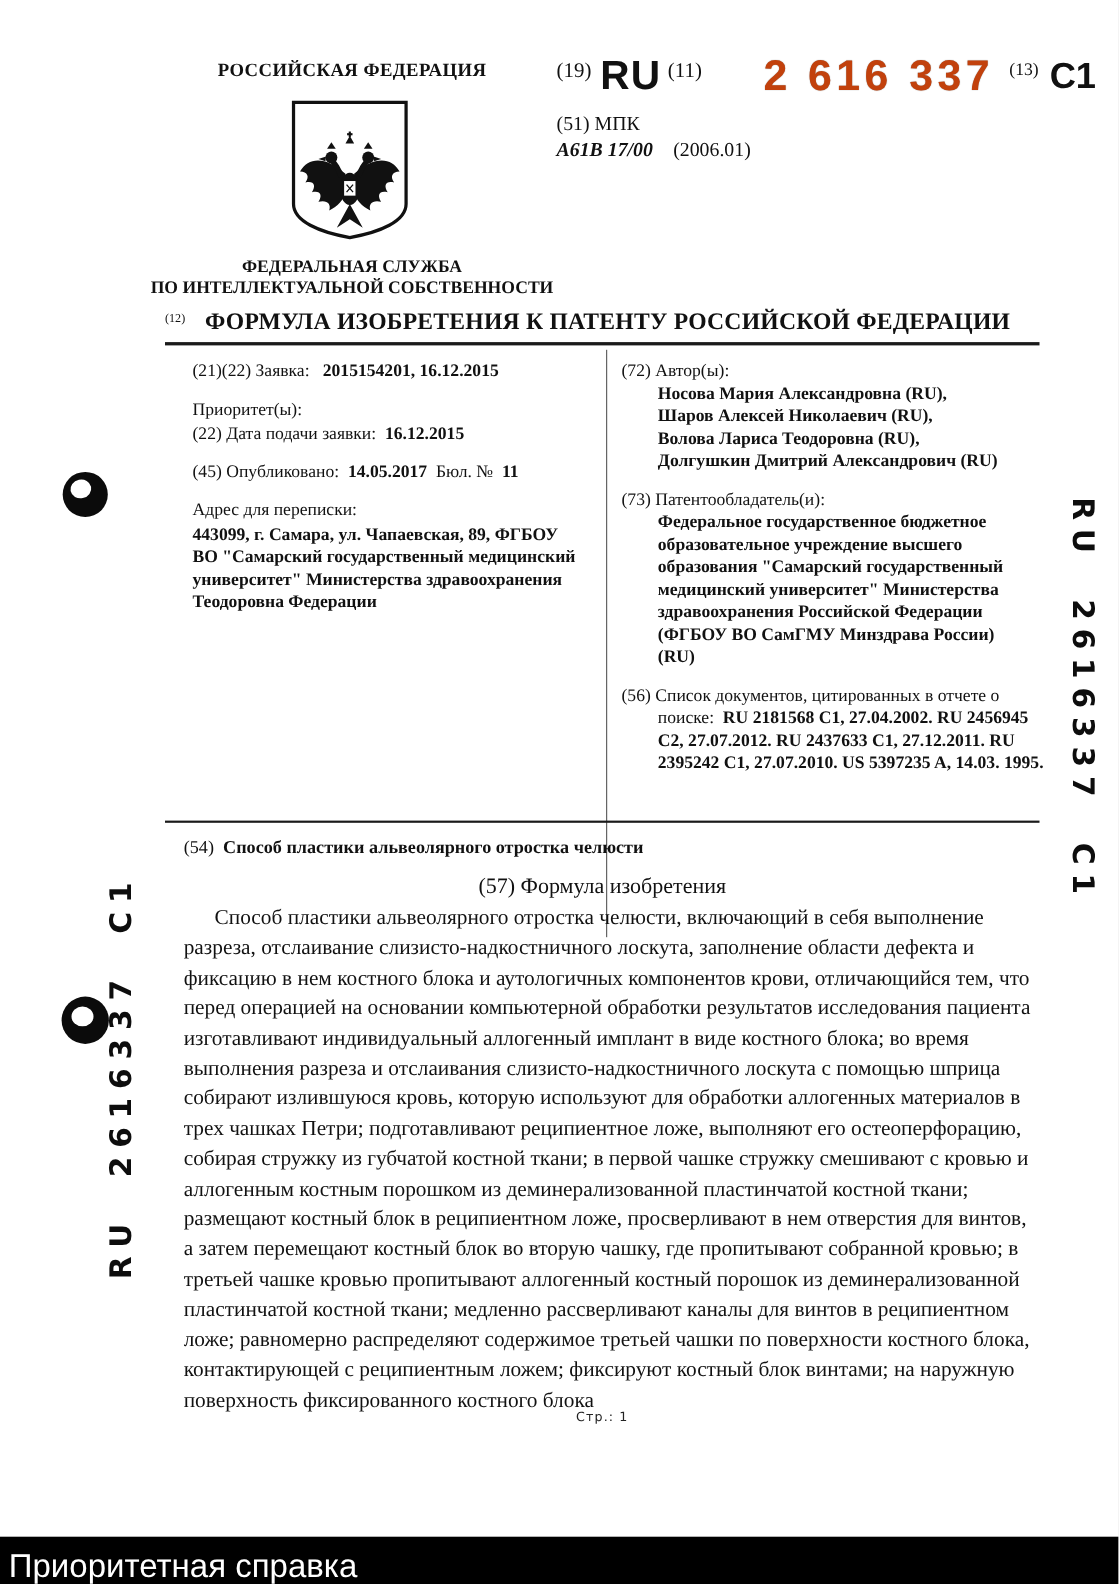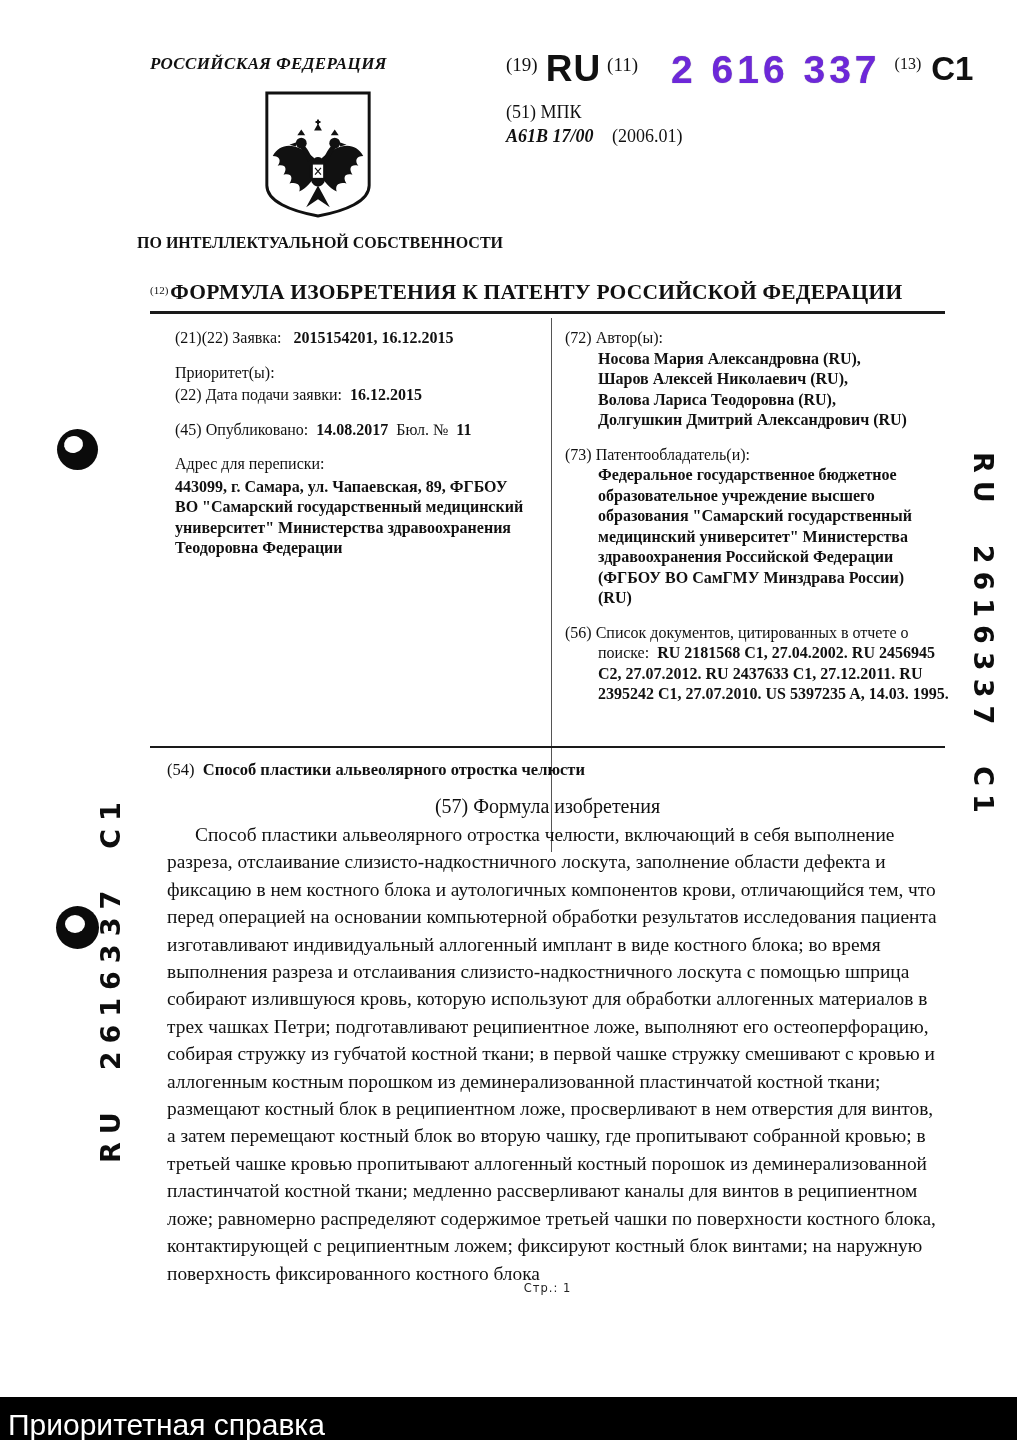--- a/index.html
+++ b/index.html
@@ -2,42 +2,42 @@
 <html><head>
 <meta charset="utf-8">
 <style>
   html,body { margin:0; padding:0; background:#e8e8e8; }
   .page {
     position:relative; width:1017px; height:1440px; margin:0 auto;
     background:#ffffff; overflow:hidden;
     font-family:"Liberation Serif", serif; color:#111;
   }
   
-  .hdr-country { position:absolute; left:150px; top:54px; width:340px; text-align:left;
-    font-weight:bold; font-size:17px; letter-spacing:0.4px;font-style:italic; }
+  .hdr-country { position:absolute; left:150px; top:54px; width:340px; text-align:center;
+    font-weight:bold; font-size:17px; letter-spacing:0.4px; }
   .coat { position:absolute; left:257px; top:88px; width:122px; height:132px; }
   .agency { position:absolute; left:120px; top:233px; width:400px; text-align:center;
     font-weight:bold; font-size:16px; line-height:19px; }
   .publine { position:absolute; left:506px; top:52px; display:flex; align-items:flex-start; white-space:nowrap; }
   .publine .sup { font-size:19px; margin-top:2px; }
   .publine .sup13 { font-size:16px; margin-top:3px; margin-left:14px; }
   .ru-big { font-family:"Liberation Sans", sans-serif; font-weight:bold; font-size:37px;
     letter-spacing:1px; line-height:34px; margin:0 6px 0 8px; }
   .pat-num { font-family:"Liberation Sans", sans-serif; font-weight:bold; font-size:39px;
-    line-height:36px; color:#6d28d9; letter-spacing:4px; margin-left:33px;
+    line-height:36px; color:#c2410c; letter-spacing:4px; margin-left:56px;
     text-shadow:0 0 1px #8a8a8a; }
   .kind { font-family:"Liberation Sans", sans-serif; font-weight:bold; font-size:33px;
     line-height:33px; margin-left:10px; }
   .ipc { position:absolute; left:506px; top:100px; font-size:18px; line-height:24px; }
   .ipc-class { font-weight:bold; font-style:italic; }
   .ipc-ver { margin-left:14px; }
   
   .title12 { position:absolute; left:150px; top:280px; width:800px; display:flex; }
   .code12 { font-size:11px; margin-top:4px; }
-  .title12 .t { font-weight:bold; font-size:21.5px; letter-spacing:0.2px; margin-left:2px; }
+  .title12 .t { font-weight:bold; font-size:21.5px; letter-spacing:0.2px; margin-left:18px; }
   .rule1 { position:absolute; left:150px; top:311px; width:795px; height:2.5px; background:#1a1a1a; }
   .rule2 { position:absolute; left:150px; top:746px; width:795px; height:2px; background:#1a1a1a; }
   
   .cols { position:absolute; left:158px; top:314px; width:795px; height:538px; display:flex; }
   .col-left  { width:398px; padding:14px 16px 0 17px; box-sizing:content-box; }
   .col-div   { width:1.5px; background:#555; margin-top:4px; }
   .col-right { flex:1; padding:14px 0 0 13px; }
   .cols p { margin:0 0 14px 0; font-size:16px; line-height:20.5px; }
   .b { font-weight:bold; }
   .ind { margin-left:30px; }
@@ -106,20 +106,21 @@
         <rect x="59.5" y="32.5" width="5" height="2"></rect>
         <ellipse cx="62" cy="84" rx="9" ry="15"></ellipse>
         <path d="M62,98 L50,120 L62,112 L74,120 Z"></path>
       </g>
       <rect x="56" y="76" width="12" height="15" fill="#fff" stroke="#111" stroke-width="1.5"></rect>
       <path d="M59,80 l6,7 M65,80 l-6,7" stroke="#111" stroke-width="1.2" fill="none"></path>
     </svg>
   </div>
 
   <div class="agency">
+    <div>ФЕДЕРАЛЬНАЯ СЛУЖБА</div>
     <div>ПО ИНТЕЛЛЕКТУАЛЬНОЙ СОБСТВЕННОСТИ</div>
   </div>
 
   <div class="publine">
     <span class="sup">(19)</span>
     <span class="ru-big">RU</span>
     <span class="sup">(11)</span>
     <span class="pat-num">2 616 337</span>
     <span class="sup13">(13)</span>
     <span class="kind">C1</span>
@@ -147,21 +148,21 @@
       </p>
       <p style="margin-bottom:2px">
         <span>Приоритет(ы):</span>
       </p>
       <p>
         <span>(22) Дата подачи заявки:</span>&nbsp;
         <span class="b">16.12.2015</span>
       </p>
       <p>
         <span>(45) Опубликовано:</span>&nbsp;
-        <span class="b">14.08.2017</span>&nbsp;
+        <span class="b">14.05.2017</span>&nbsp;
         <span>Бюл. №</span>&nbsp;
         <span class="b">11</span>
       </p>
       <p style="margin-bottom:2px">
         <span>Адрес для переписки:</span>
       </p>
       <p class="b ind" style="width:356px">443099, г. Самара, ул. Чапаевская, 89, ФГБОУ ВО "Самарский государственный медицинский университет" Министерства здравоохранения Теодоровна Федерации</p>
     </div>
     <div class="col-div"></div>
     <div class="col-right">

